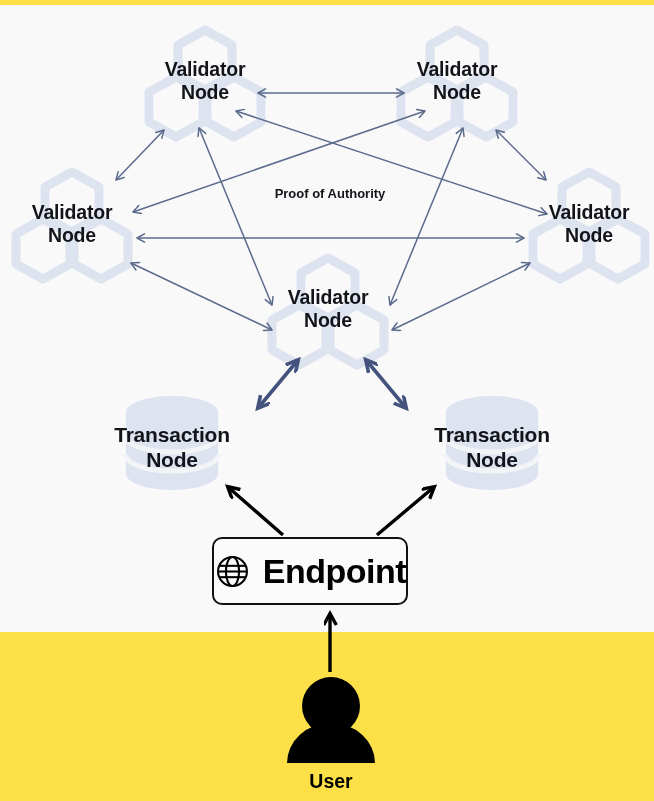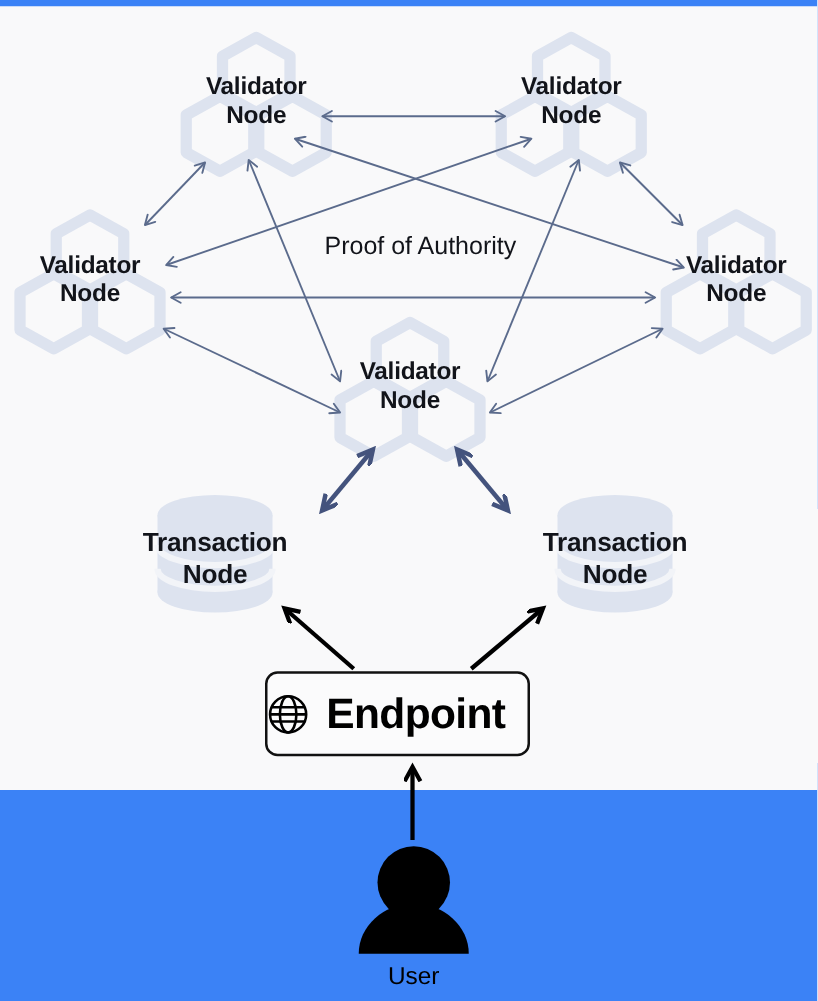--- a/index.html
+++ b/index.html
@@ -8,21 +8,21 @@
     padding: 0;
     background: #ffffff;
   }
   body {
     font-family: "Liberation Sans", sans-serif;
   }
   #stage {
     position: relative;
     width: 654px;
     height: 801px;
-    background: #3b82f6;
+    background: #fde047;
     overflow: hidden;
   }
   #grey-band {
     position: absolute;
     left: 0;
     top: 5px;
     width: 654px;
     height: 627px;
     background: #f9f9fa;
   }
@@ -44,46 +44,46 @@
     pointer-events: none;
   }
   .validator-label {
     font-size: 19.5px;
   }
   .tx-label {
     font-size: 21px;
   }
   .poa-label {
     position: absolute;
-    font-size: 20px;
-    font-weight: normal;
+    font-size: 13px;
+    font-weight: bold;
     color: #12141a;
-    text-align: right;
+    text-align: center;
     white-space: nowrap;
   }
   .user-label {
     position: absolute;
     font-size: 19.5px;
-    font-weight: normal;
+    font-weight: bold;
     color: #000000;
     text-align: center;
     white-space: nowrap;
   }
   #endpoint-box {
     position: absolute;
     left: 212px;
     top: 537px;
-    width: 212px;
+    width: 196px;
     height: 68px;
     border: 2px solid #111111;
     border-radius: 10px;
     background: #fbfbfc;
     display: flex;
     align-items: center;
-    justify-content: flex-start;
+    justify-content: flex-end;
     gap: 14px;
     box-sizing: border-box;
   }
   #endpoint-label {
     font-size: 34px;
     font-weight: bold;
     color: #000000;
     letter-spacing: -0.5px;
   }
   #globe-icon {

